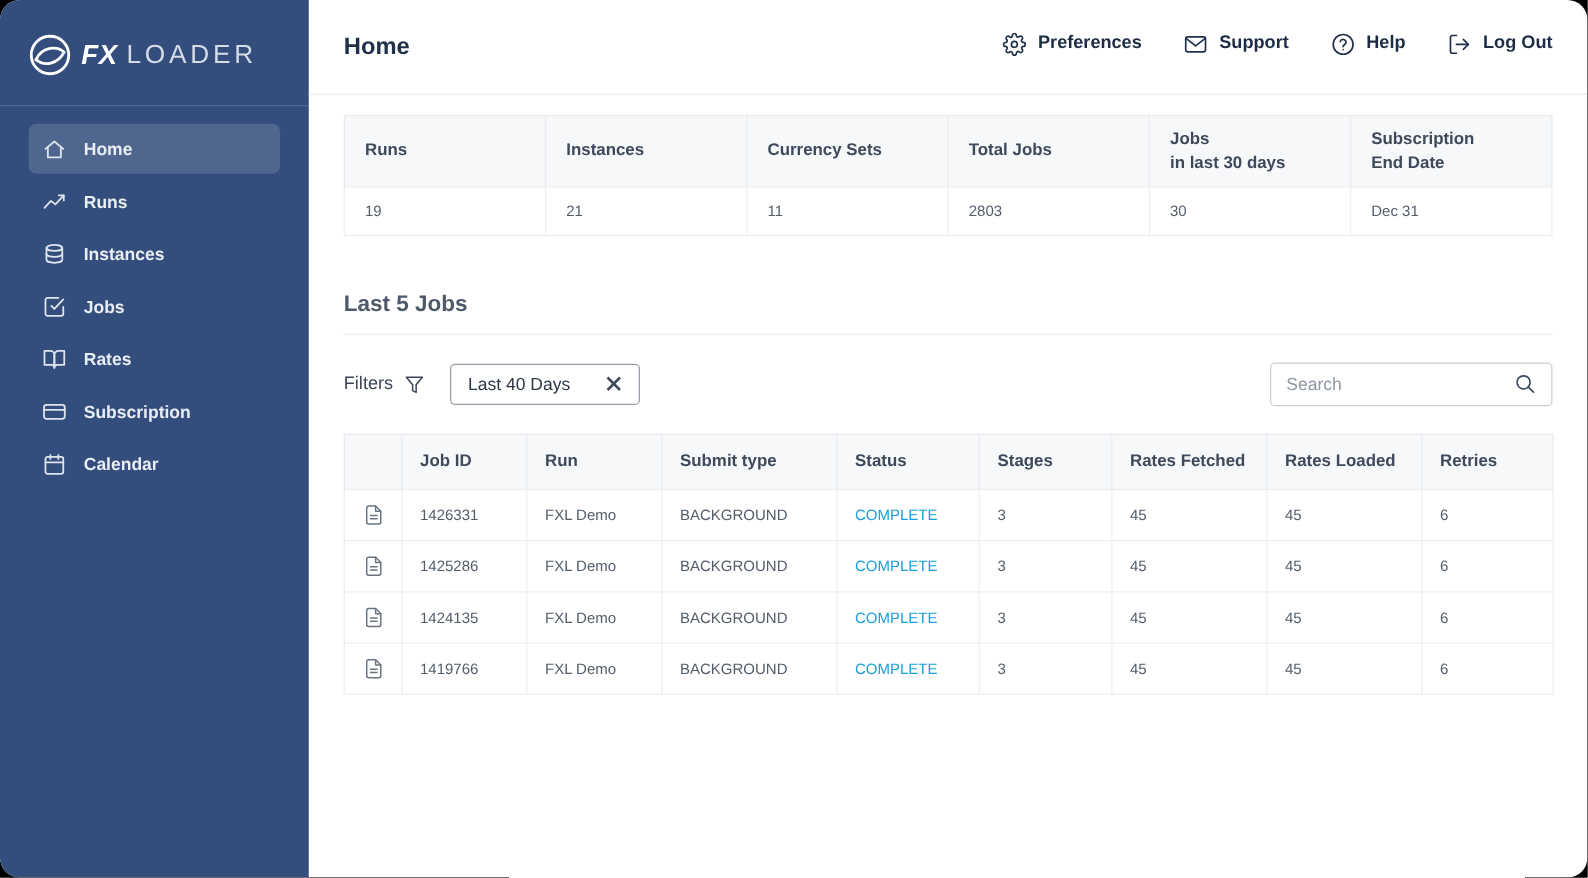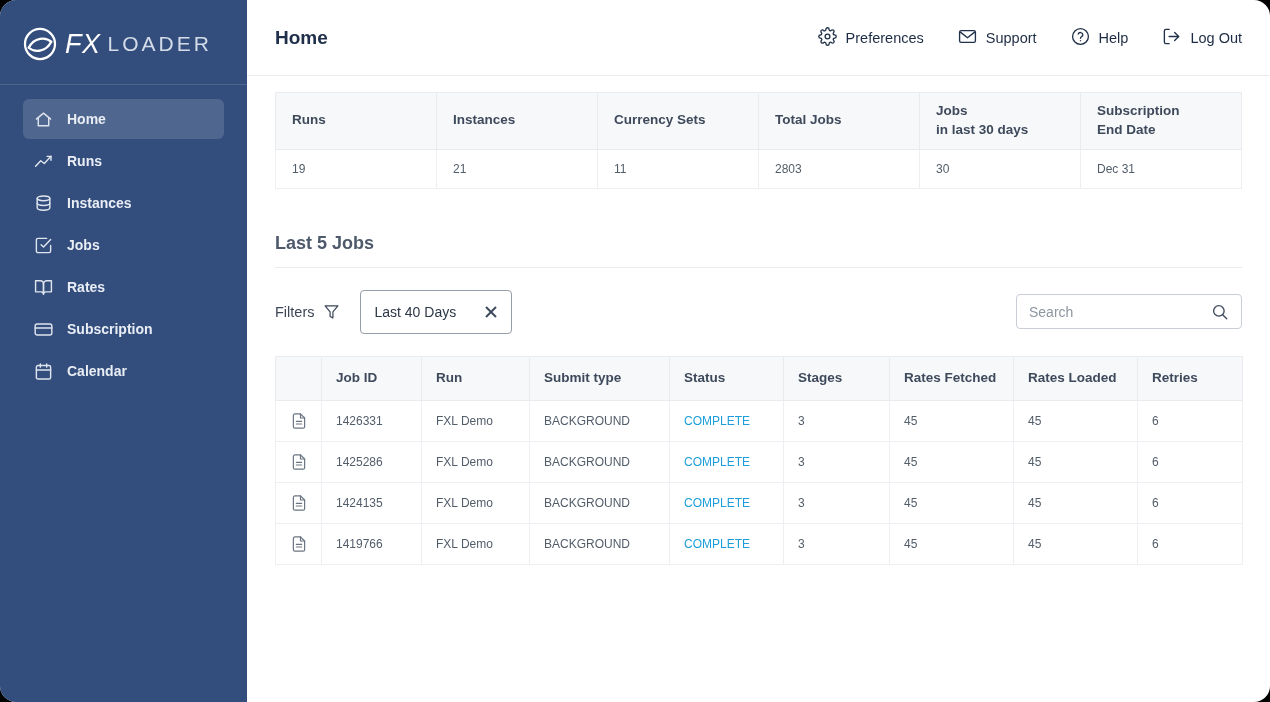--- a/index.html
+++ b/index.html
@@ -3,51 +3,51 @@
 <meta charset="utf-8">
 <style>
   * { box-sizing: border-box; margin: 0; padding: 0; }
   html,body { background:#000; font-family:"Liberation Sans", sans-serif; }
   .app { width:1270px; height:702px; border-radius:16px; overflow:hidden; display:flex; background:#fff; }
 
   
   .sidebar { width:247px; background:#334D7D; flex-shrink:0; color:#e9edf4; }
   .logo { display:flex; align-items:center; gap:7px; padding:26px 16px 22px 22px; border-bottom:1px solid rgba(255,255,255,0.14); }
   .logo-icon svg { width:36px; height:36px; display:block; }
-  .logo-fx { font-size:27px; font-weight:400; font-style:italic; color:#ffffff; letter-spacing:0.5px;text-align:right; }
+  .logo-fx { font-size:22px; font-weight:700; font-style:italic; color:#ffffff; letter-spacing:0.5px;text-align:right; }
   .logo-loader { font-size:21px; font-weight:400; color:#d4dce8; letter-spacing:3px; }
   nav { padding:14px 23px; }
   .nav-item { display:flex; align-items:center; gap:14px; height:40px; padding:0 11px; border-radius:6px; font-size:14px; font-weight:700; color:#e9edf4; cursor:pointer; margin-bottom:2px; }
   .nav-item.active { background:rgba(255,255,255,0.14); }
   .nav-item .nav-icon { display:flex; }
   .nav-item svg { width:19px; height:19px; stroke:#dfe5ee; fill:none; stroke-width:1.8; stroke-linecap:round; stroke-linejoin:round; }
 
   
   .main { flex:1; display:flex; flex-direction:column; min-width:0; }
   .topbar { height:76px; display:flex; align-items:center; justify-content:space-between; padding:0 28px; border-bottom:1px solid #e9ebee; flex-shrink:0; }
   .page-title { font-size:19px; font-weight:700; color:#20304a; }
   .topbar-actions { display:flex; gap:34px; }
-  .topbar-actions button { display:flex; align-items:center; gap:9px; background:none; border:none; font-family:inherit; font-size:14.5px; color:#1d2c44; font-weight:400; cursor:pointer; }
+  .topbar-actions button { display:flex; align-items:flex-start; gap:9px; background:none; border:none; font-family:inherit; font-size:14.5px; color:#1d2c44; font-weight:700; cursor:pointer; }
   .topbar-actions svg { width:19px; height:19px; stroke:#20304a; fill:none; stroke-width:1.7; stroke-linecap:round; stroke-linejoin:round; }
 
   .content { padding:0 28px; }
   .section-title { margin-top:30px; font-size:18px; font-weight:700; color:#4e5a6b; padding-bottom:13px; border-bottom:1px solid #e9ebee; }
   .section-title.jobs { margin-top:44px; }
 
   table { width:100%; border-collapse:collapse; table-layout:fixed; }
   .summary-table { margin-top:16px; }
   th { background:#f7f8fa; text-align:left; font-size:13.5px; font-weight:700; color:#3e4a5b; padding:9px 16px; border:1px solid #e9ebee; line-height:1.4; vertical-align:middle; white-space:pre-line; }
   .summary-table th { height:50px; }
   td { font-size:12px; color:#525d6a; padding:12px 16px; border:1px solid #edeff2; vertical-align:middle; }
 
   
   .filters-row { margin-top:22px; display:flex; align-items:center; }
   .filters-label { font-size:14.5px; color:#3b4656; margin-right:9px; }
   .filter-funnel svg { width:17px; height:17px; stroke:#3b4656; fill:none; stroke-width:1.7; stroke-linejoin:round; display:block; }
-  .chip { margin-left:20px; border:1px solid #959da8; border-radius:4px; height:44px; padding:0 13px; display:flex; align-items:center; gap:28px; font-size:14px; color:#2b3646; cursor:pointer; }
+  .chip { margin-left:20px; border:1px solid #959da8; border-radius:4px; height:33px; padding:0 13px; display:flex; align-items:center; gap:28px; font-size:14px; color:#2b3646; cursor:pointer; }
   .chip .close svg { width:14px; height:14px; stroke:#3e4a5b; stroke-width:2; display:block; }
   .search-box { margin-left:auto; width:226px; height:35px; border:1px solid #c9ced5; border-radius:4px; display:flex; align-items:center; padding:0 12px; }
   .search-box input { border:none; outline:none; flex:1; font-family:inherit; font-size:14px; color:#333; min-width:0; }
   .search-box input::placeholder { color:#8d96a1; }
   .search-box .mag svg { width:18px; height:18px; stroke:#3e4a5b; fill:none; stroke-width:1.8; stroke-linecap:round; display:block; }
 
   
   .jobs-table { margin-top:22px; }
   .jobs-table th { padding:12px 14px; }
   .jobs-table td { padding:11px 14px; }

